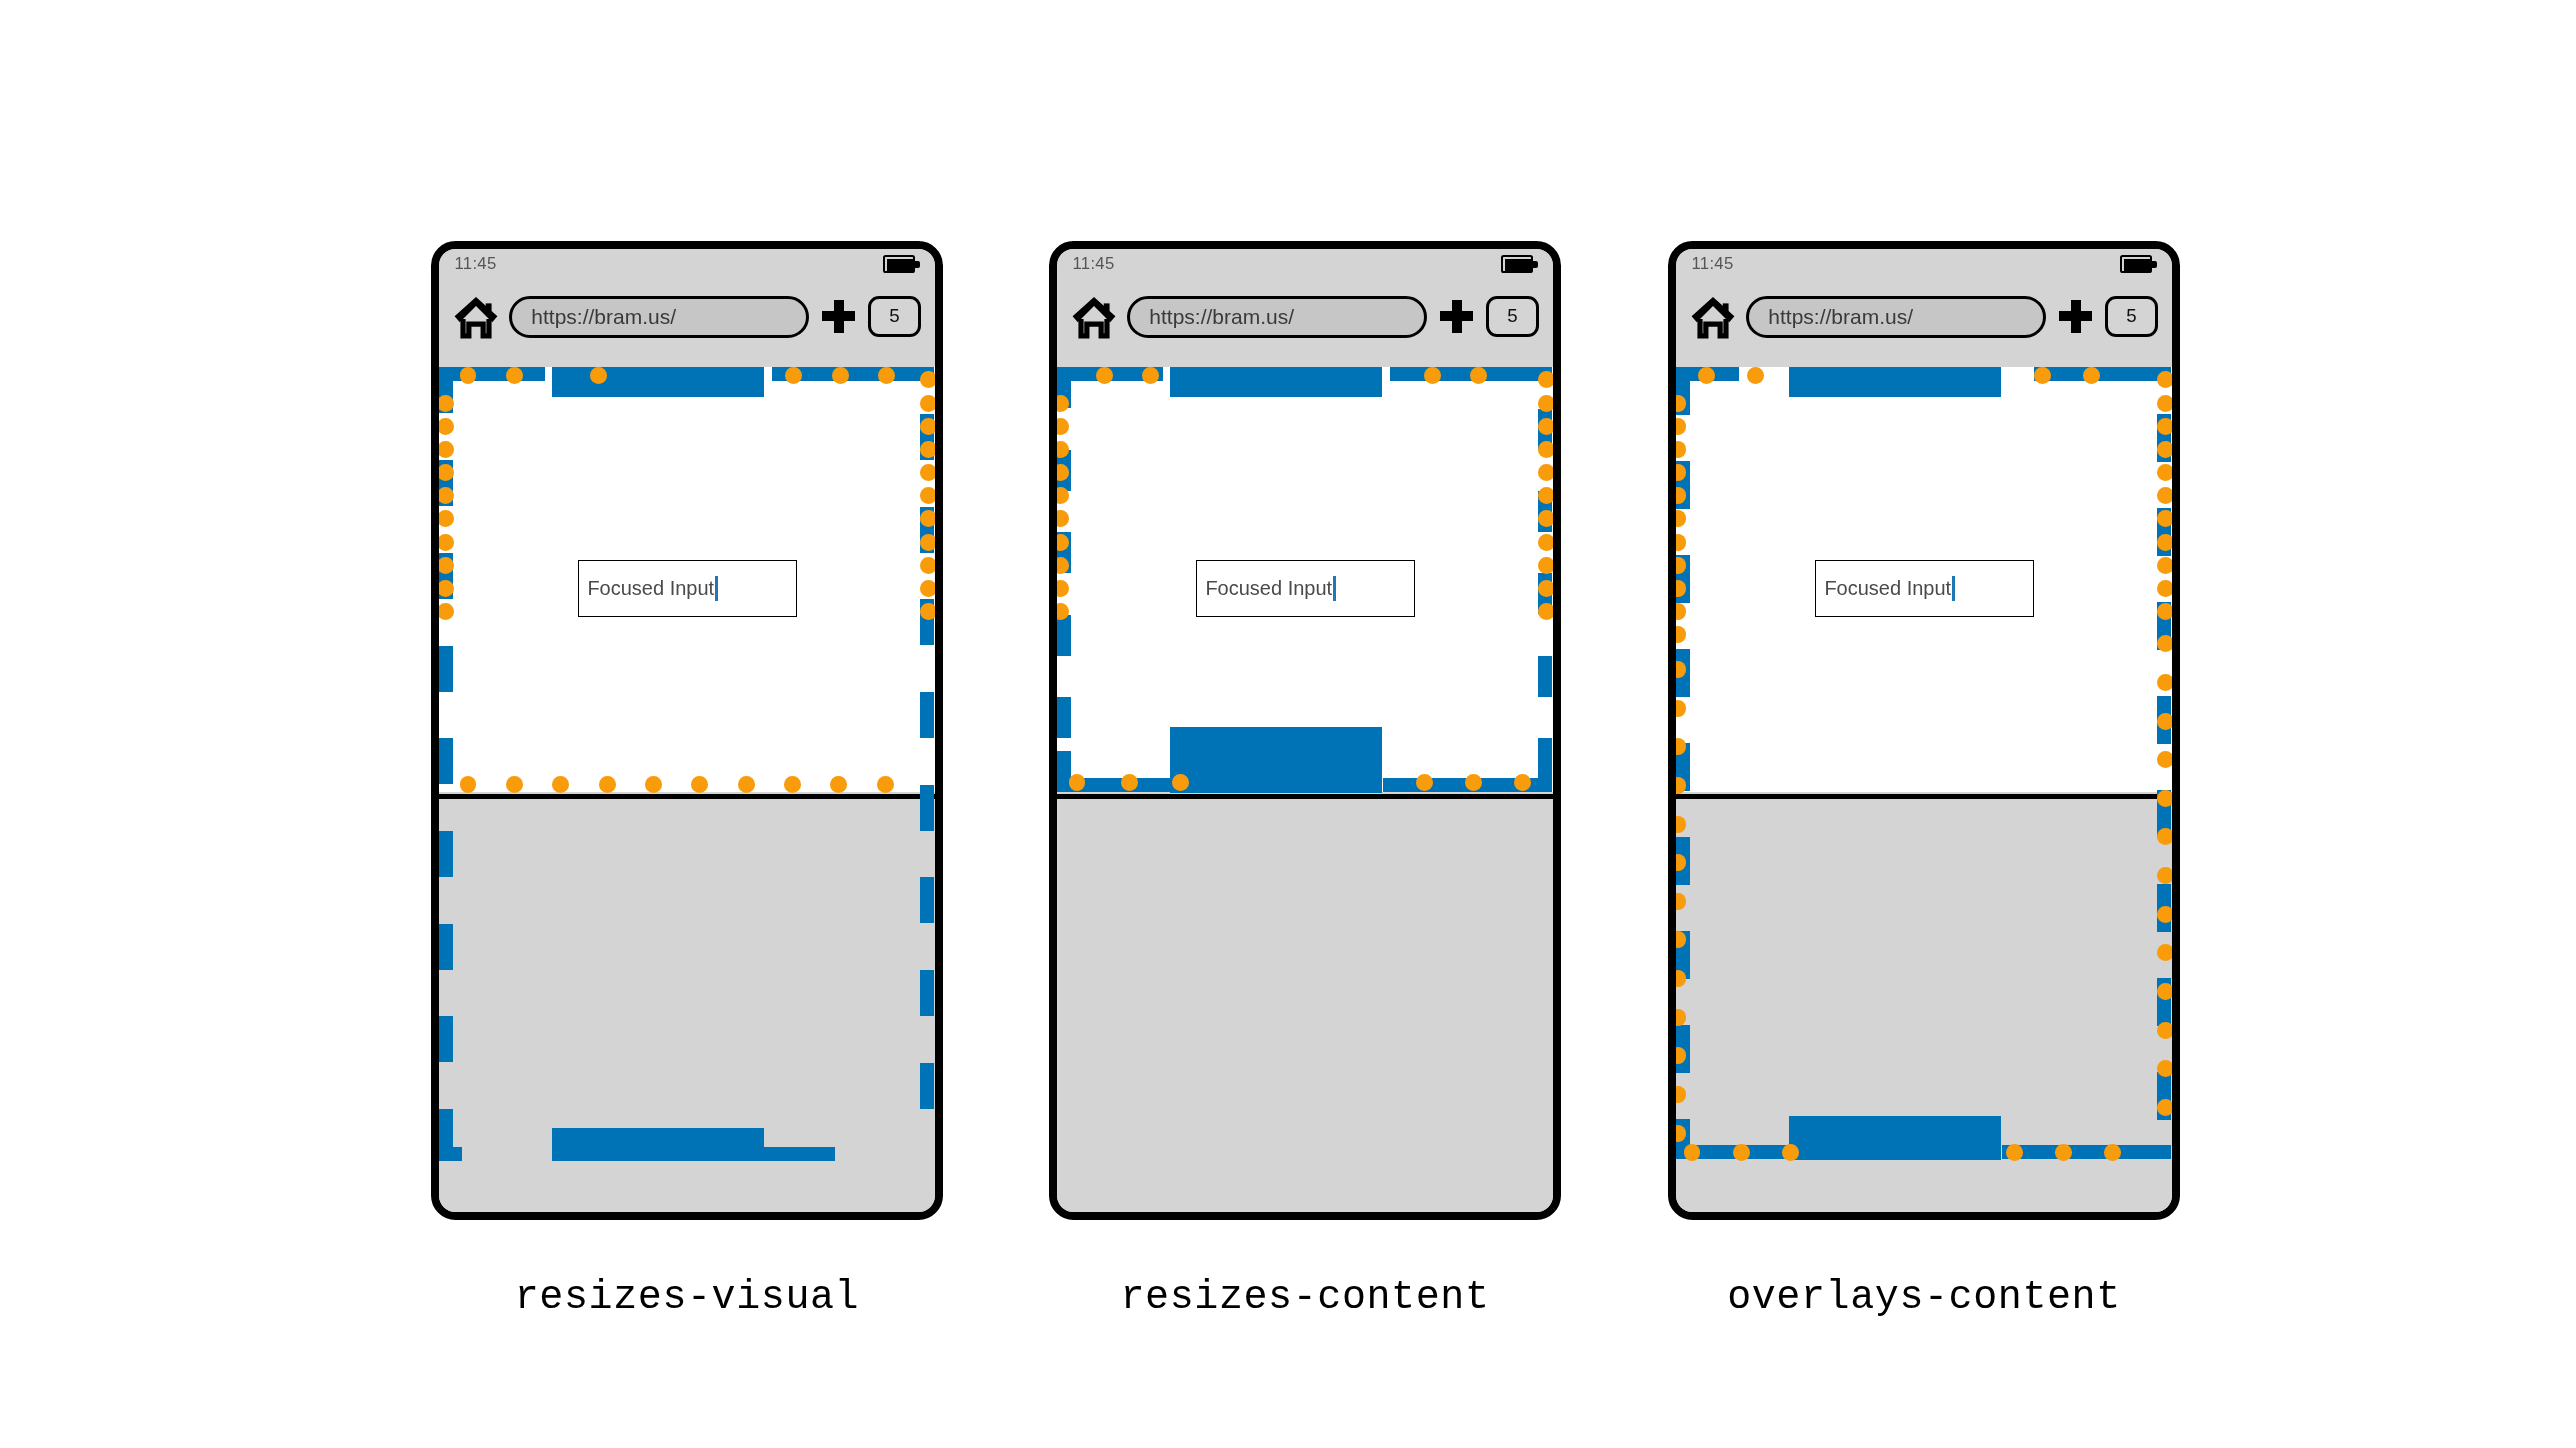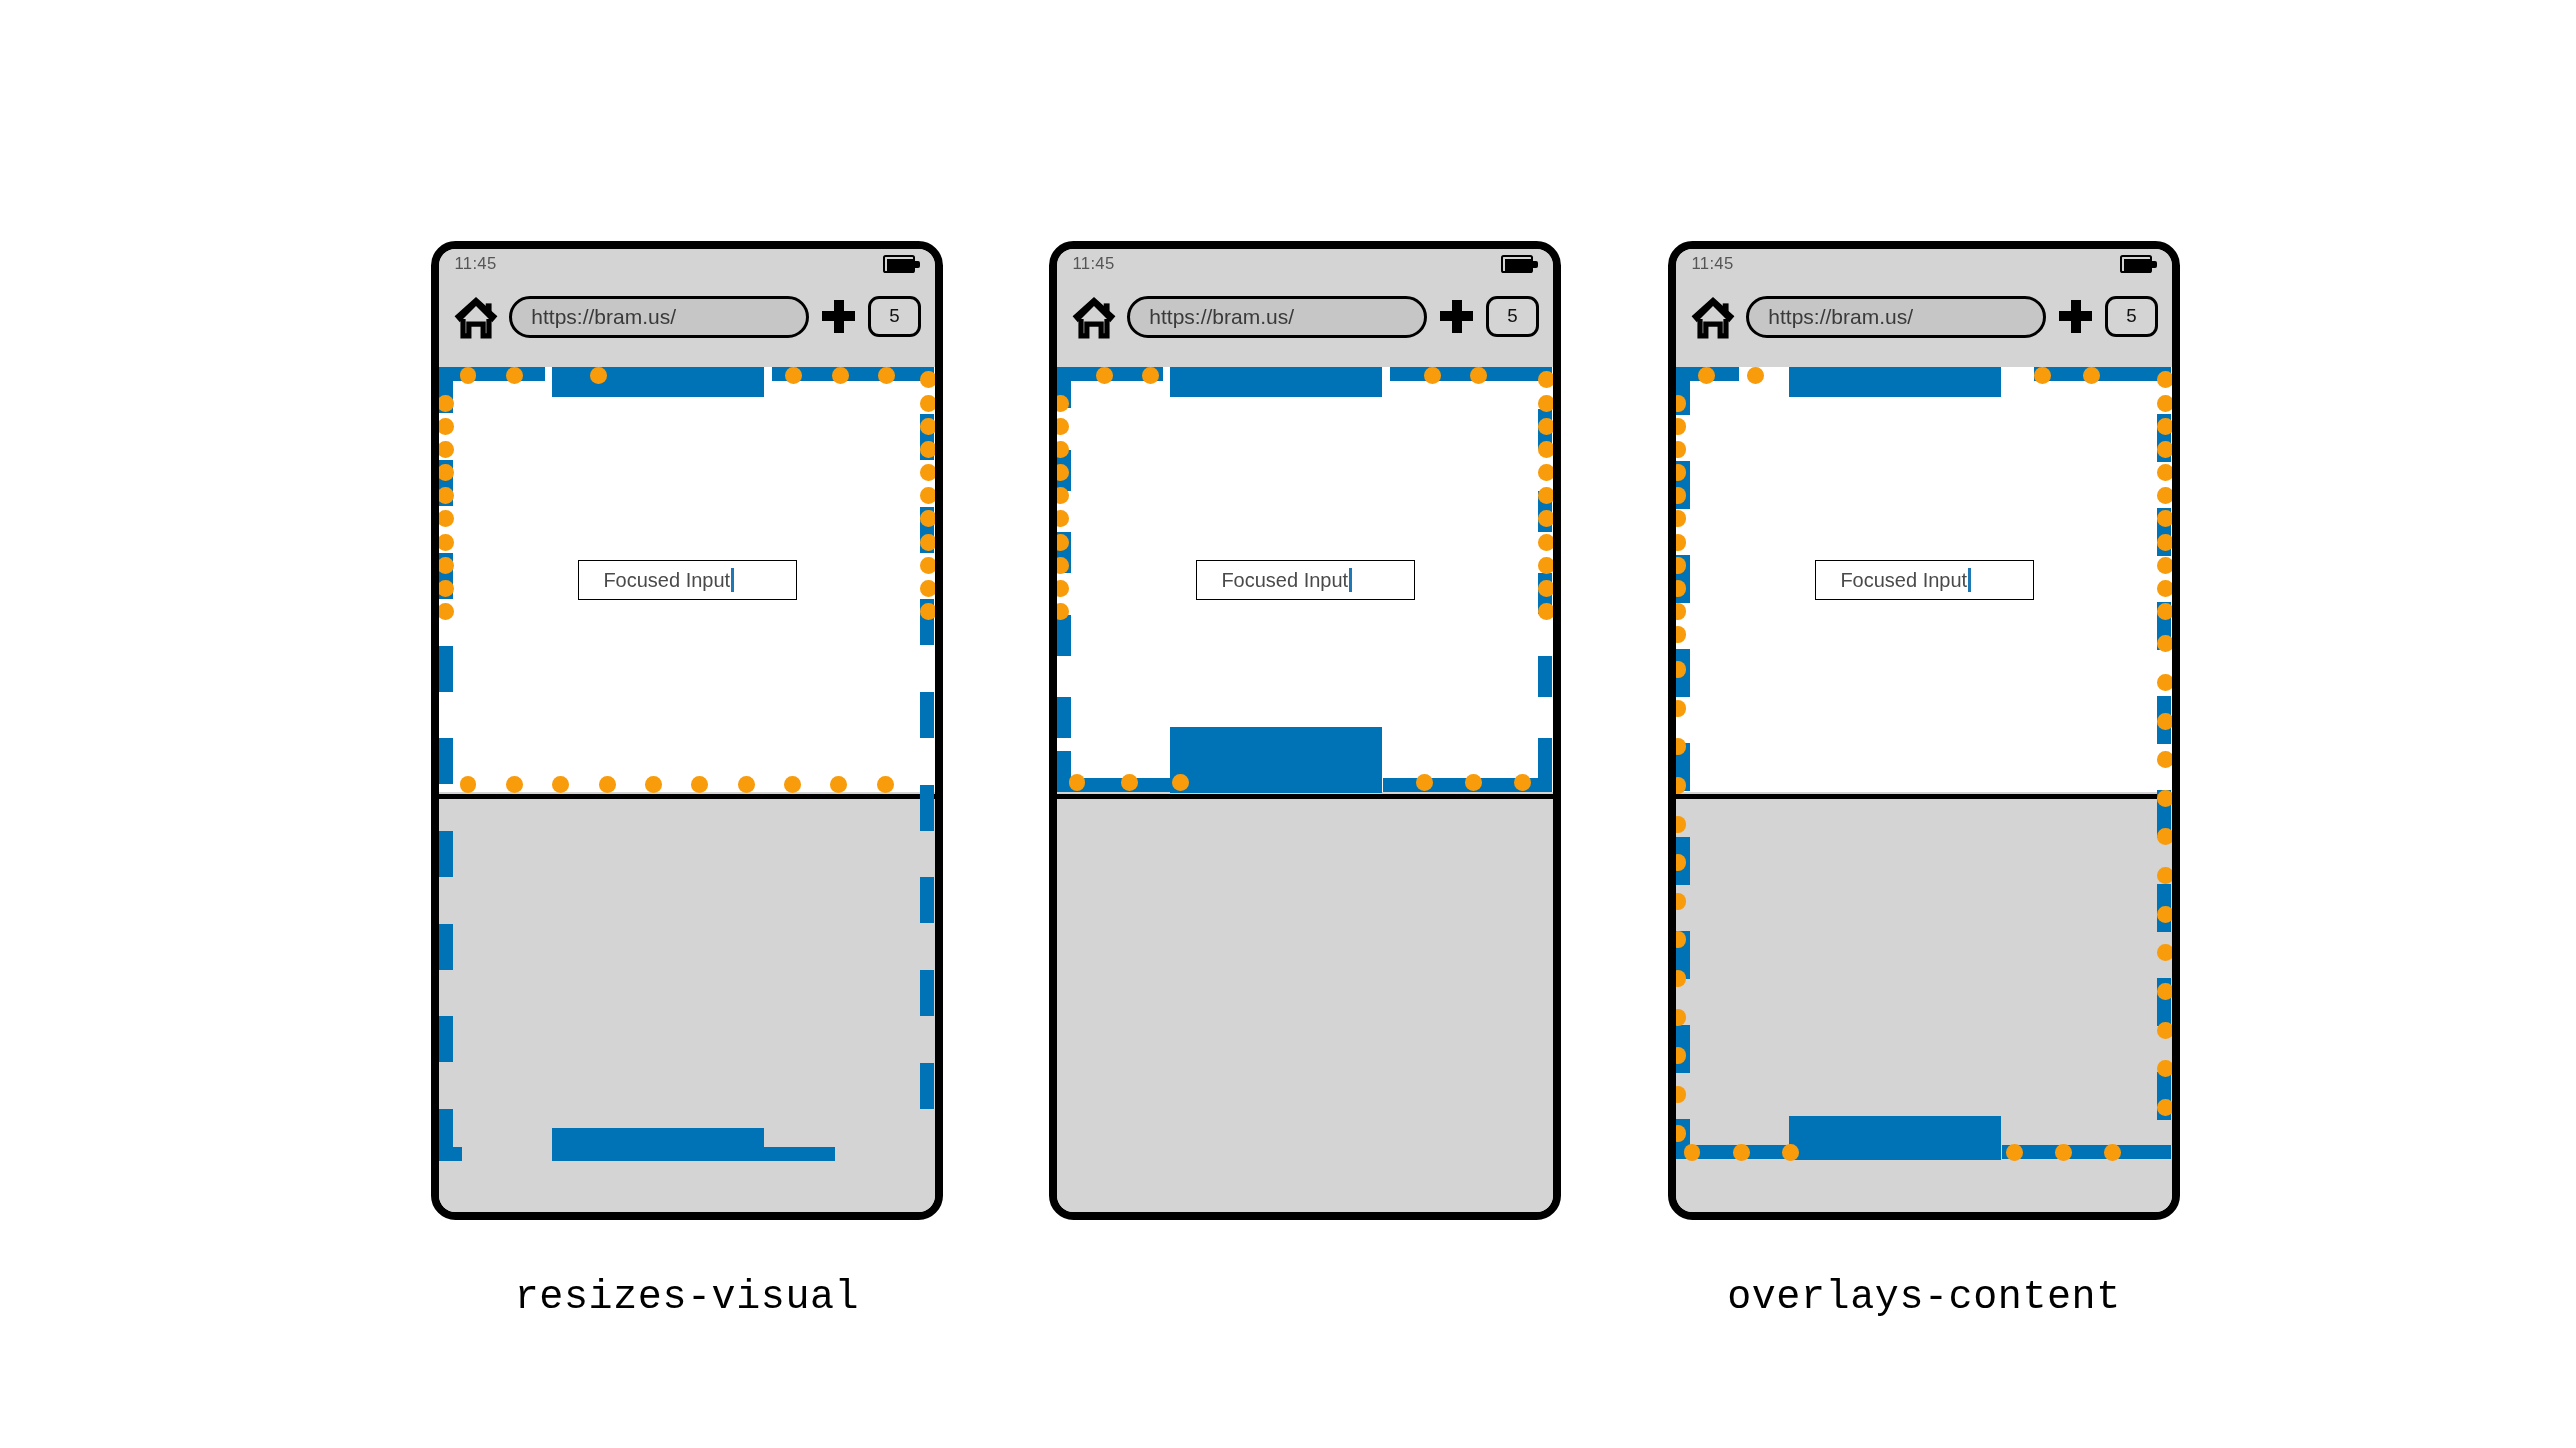--- a/index.html
+++ b/index.html
@@ -96,23 +96,23 @@
 
   
   .overlay{position:absolute;left:0;top:0;right:0;bottom:0;pointer-events:none;}
   .dash{position:absolute;background:#0073b7;}
   .dot{position:absolute;background:#f89c0c;border-radius:50%;}
   .block{position:absolute;background:#0073b7;}
 
   
   .focused-input{
     position:absolute;
-    width:219px;height:40px;
+    width:219px;height:57px;
     background:#fff;border:1.9px solid #000;box-sizing:border-box;
-    display:flex;align-items:center;padding-left:16px;
+    display:flex;align-items:center;
   }
   .fi-text{
     margin-left:8.4px;font-size:20px;color:#4a4a4a;white-space:nowrap;
     font-family:"Liberation Sans",sans-serif;
   }
   .fi-caret{
     width:3.2px;height:24.5px;background:#1f77b4;margin-left:0.6px;
   }
 
   
@@ -456,16 +456,17 @@
       <div class="dot" style="left:428px;top:895px;width:16.7px;height:16.7px;"></div>
     </div>
 
     <div class="focused-input" style="left:139px;top:311px;">
       <span class="fi-text">Focused Input</span>
       <span class="fi-caret"></span>
     </div>
   </div>
 
   <div class="caption c1">resizes-visual</div>
+  <div class="caption c2">resizes-content</div>
   <div class="caption c3">overlays-content</div>
 
 </div>
 
 
 </body></html>

